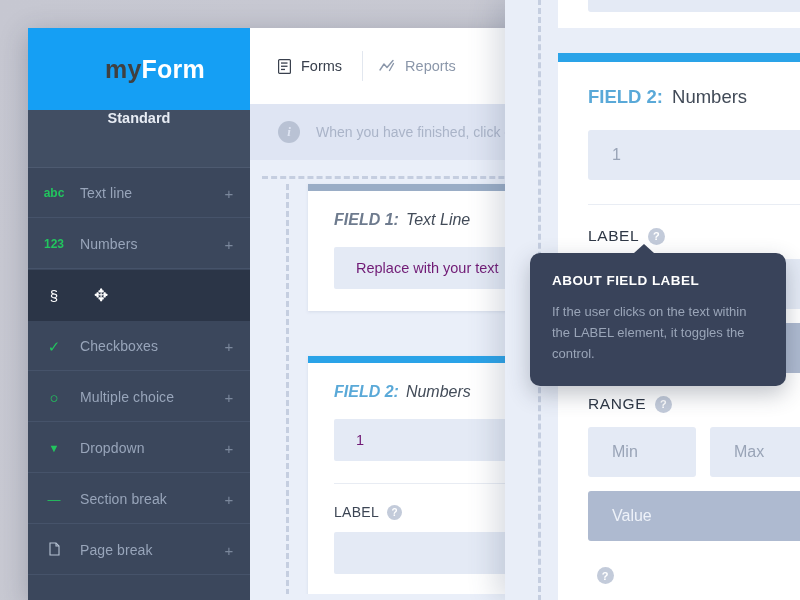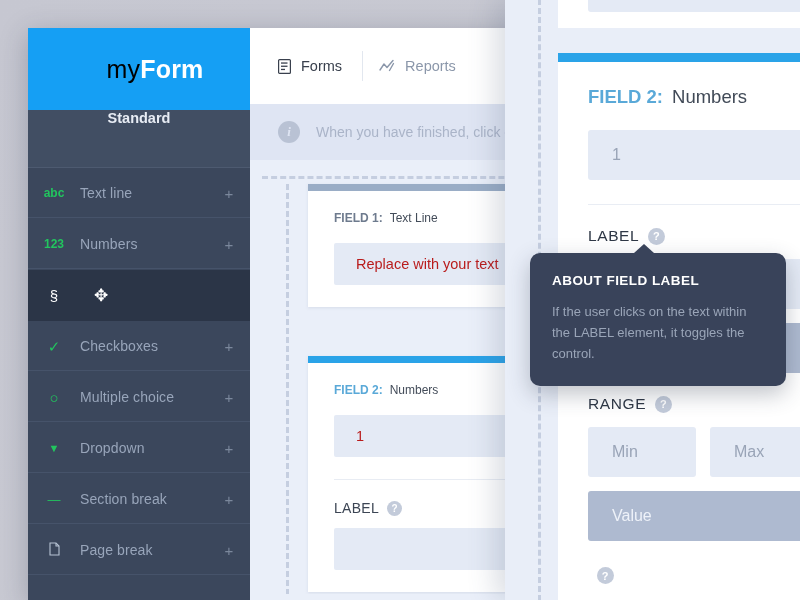--- a/index.html
+++ b/index.html
@@ -38,21 +38,21 @@
   .brand {
     height: 82px;
     background: #159ff4;
     display: flex; align-items: center; justify-content: center;
   }
   .brand-text {
     color: #ffffff;
     font-size: 25px;
     letter-spacing: .2px;
   }
-  .brand-text .light { color: #000000; font-weight: 400; margin-left: 32px; }
+  .brand-text .light { color: #404040; font-weight: 700; margin-left: 32px; }
   .brand-text .bold  { color: #ffffff; font-weight: 700; }
 
   .profile {
     height: 57px;
     background: #414e63;
     display: flex; justify-content: center;
     border-bottom: 1px solid #4d5a70;
   }
   .profile-name {
     color: #e7ecf4; font-size: 14.5px; font-weight: 700;
@@ -165,33 +165,34 @@
     left: 58px;
     width: 300px;
     background: #ffffff;
     box-shadow: 0 1px 3px rgba(120,135,165,0.18);
   }
   .card .card-bar { height: 7px; }
   .card .card-bar.grey { background: #9aadc6; }
   .card .card-bar.blue { background: #2aa3e8; }
   .card-body { padding: 20px 26px 22px 26px; }
   .field-head {
-    font-size: 12px;
+    font-size: 16px;
     margin-bottom: 18px;
     white-space: nowrap;
+    font-style: italic;
   }
   .field-head .fnum { font-weight: 700; color: #6e7b8e; }
   .field-head .fnum.blue { color: #5aa9d8; }
   .field-head .ftype { color: #434c59; margin-left: 7px; }
   .input-box {
     background: #e4eaf5;
     height: 42px;
     display: flex; align-items: center;
     padding-left: 22px;
-    color: #b91c1c;
+    color: #701a75;
     font-size: 14.5px;
     border-radius: 2px;
   }
   .divider-line {
     border-top: 1px solid #e8ecf3;
     margin: 22px 0 0 0;
   }
   .sub-label {
     font-size: 14px; color: #3c4554;
     margin-top: 20px; margin-bottom: 12px;

